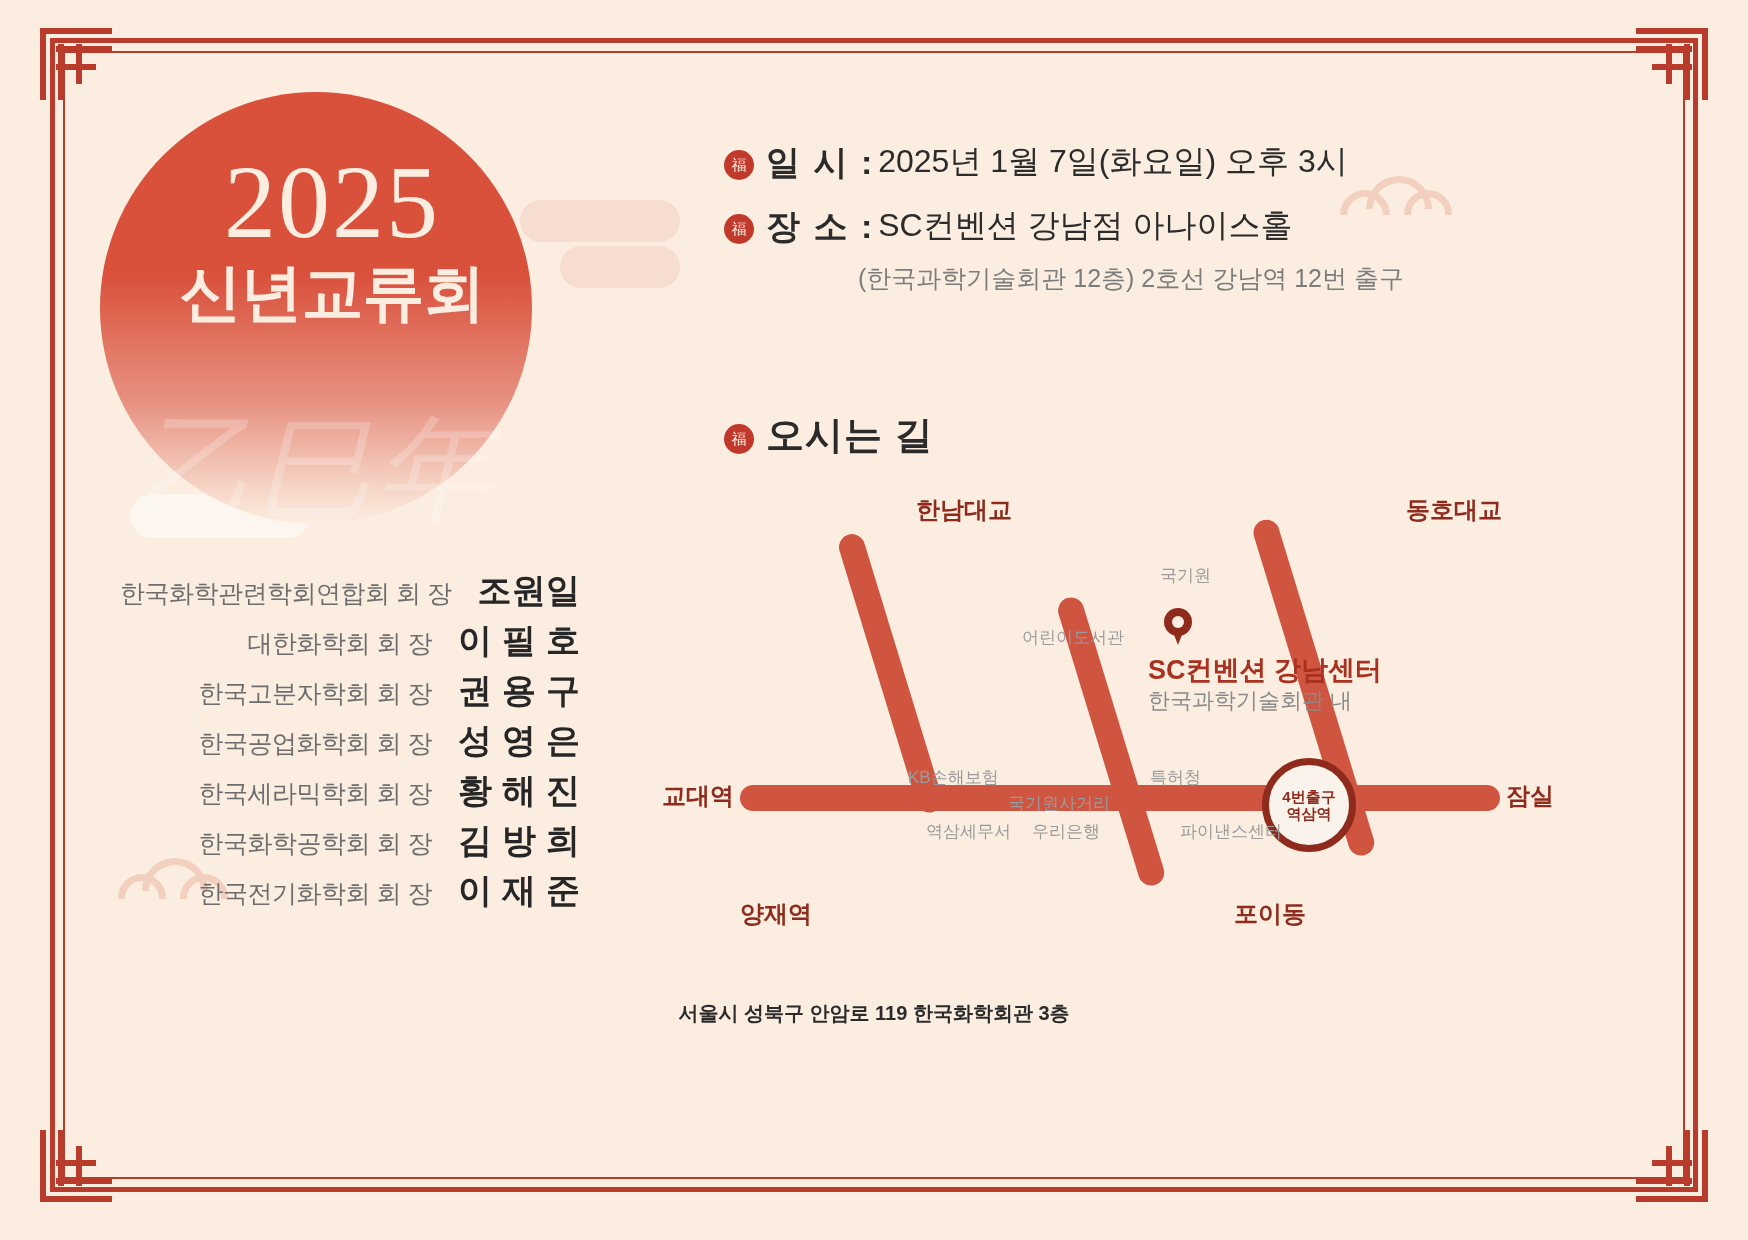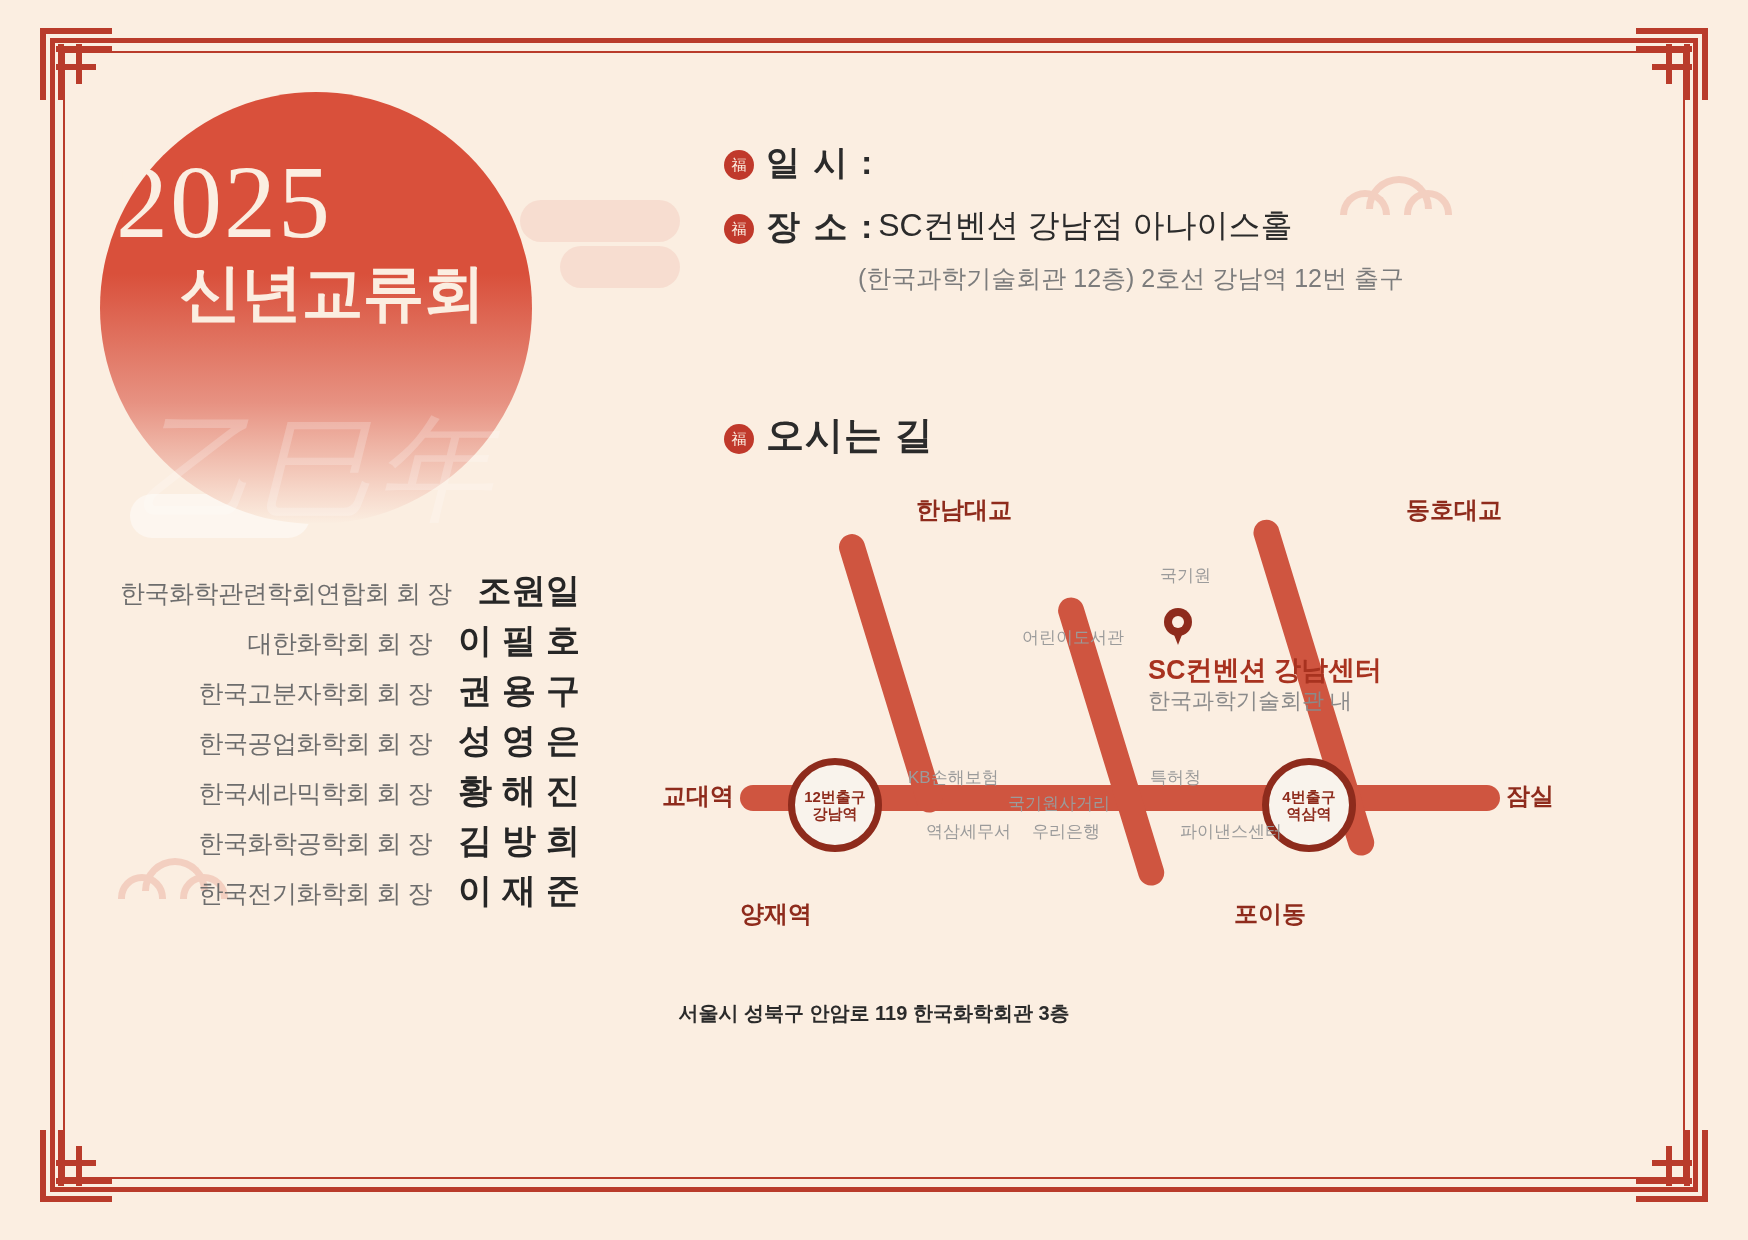--- a/index.html
+++ b/index.html
@@ -38,21 +38,21 @@
     position:absolute;left:100px;top:92px;width:432px;height:432px;border-radius:50%;
     background:linear-gradient(180deg,#d9503b 0%,#d9503b 42%,#e79282 72%,#f6d6c8 92%,#fbeee1 100%);
     font-style:italic;
   }
   .circle .yr{
     position:absolute;left:0;right:0;top:300px;text-align:center;
     font-family:"Liberation Serif","DejaVu Serif",serif;
     font-size:116px;color:rgba(255,255,255,.22);letter-spacing:4px;font-weight:400;
   }
   .title-2025{
-    position:absolute;left:116px;top:150px;width:432px;text-align:left;
+    position:absolute;left:116px;top:150px;width:432px;text-align:center;
     font-family:"Liberation Serif","DejaVu Serif",serif;
     font-size:104px;line-height:1;color:#fbeee1;letter-spacing:2px;
   }
   .title-sub{
     position:absolute;left:116px;top:262px;width:432px;text-align:center;
     font-size:62px;line-height:1;color:#fbeee1;font-weight:700;letter-spacing:-1px;
   }
 
   
   .cloud{position:absolute;background:#f7ddd0;border-radius:40px;}
@@ -195,20 +195,21 @@
   <div class="circle">
     <div class="yr">乙巳年</div>
   </div>
   <div class="title-2025">2025</div>
   <div class="title-sub">신년교류회</div>
 
   <div class="info">
     <div class="info-row">
       <div class="bok">福</div>
       <div class="info-lbl">일 시 :</div>
+      <div class="info-val">2025년 1월 7일(화요일) 오후 3시</div>
     </div>
     <div class="info-row">
       <div class="bok">福</div>
       <div class="info-lbl">장 소 :</div>
       <div class="info-val">SC컨벤션 강남점 아나이스홀</div>
     </div>
   </div>
   <div class="info-note">(한국과학기술회관 12층) 2호선 강남역 12번 출구</div>
 
   <div class="dir-head">
@@ -274,24 +275,20 @@
       </div>
     </div>
   </div>
 
   <div class="map">
     <div class="road road-h"></div>
     <div class="road road-d d1"></div>
     <div class="road road-d d2"></div>
     <div class="road road-d d3"></div>
 
-    <div class="station st-gangnam">
-      <span>12번출구</span>
-      <span>강남역</span>
-    </div>
     <div class="station st-yeoksam">
       <span>4번출구</span>
       <span>역삼역</span>
     </div>
 
     <div class="mlabel red" style="left:276px;top:14px;">한남대교</div>
     <div class="mlabel red" style="left:766px;top:14px;">동호대교</div>
     <div class="mlabel red" style="left:22px;top:300px;">교대역</div>
     <div class="mlabel red" style="left:866px;top:300px;">잠실</div>
     <div class="mlabel red" style="left:100px;top:418px;">양재역</div>

